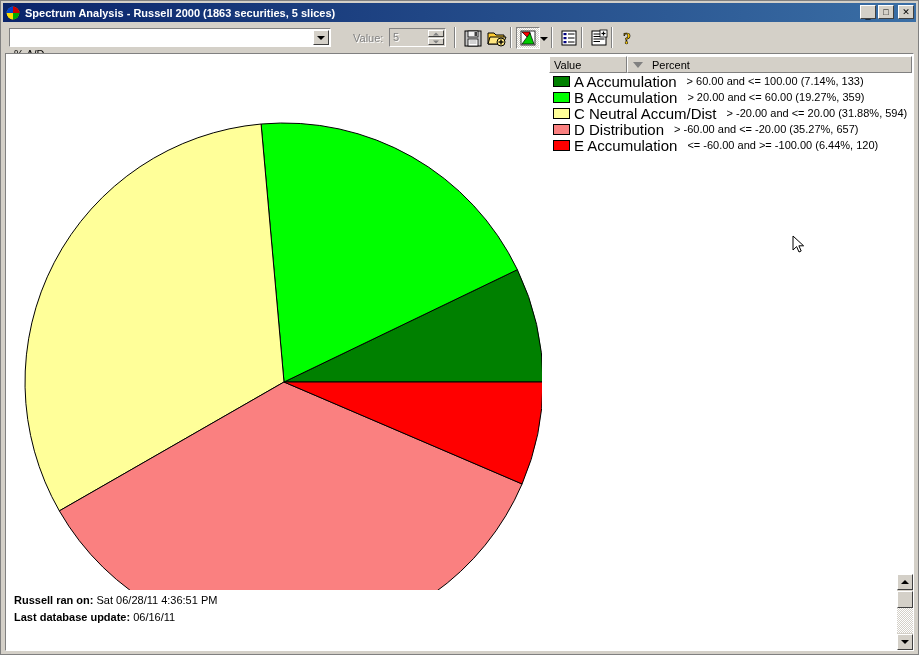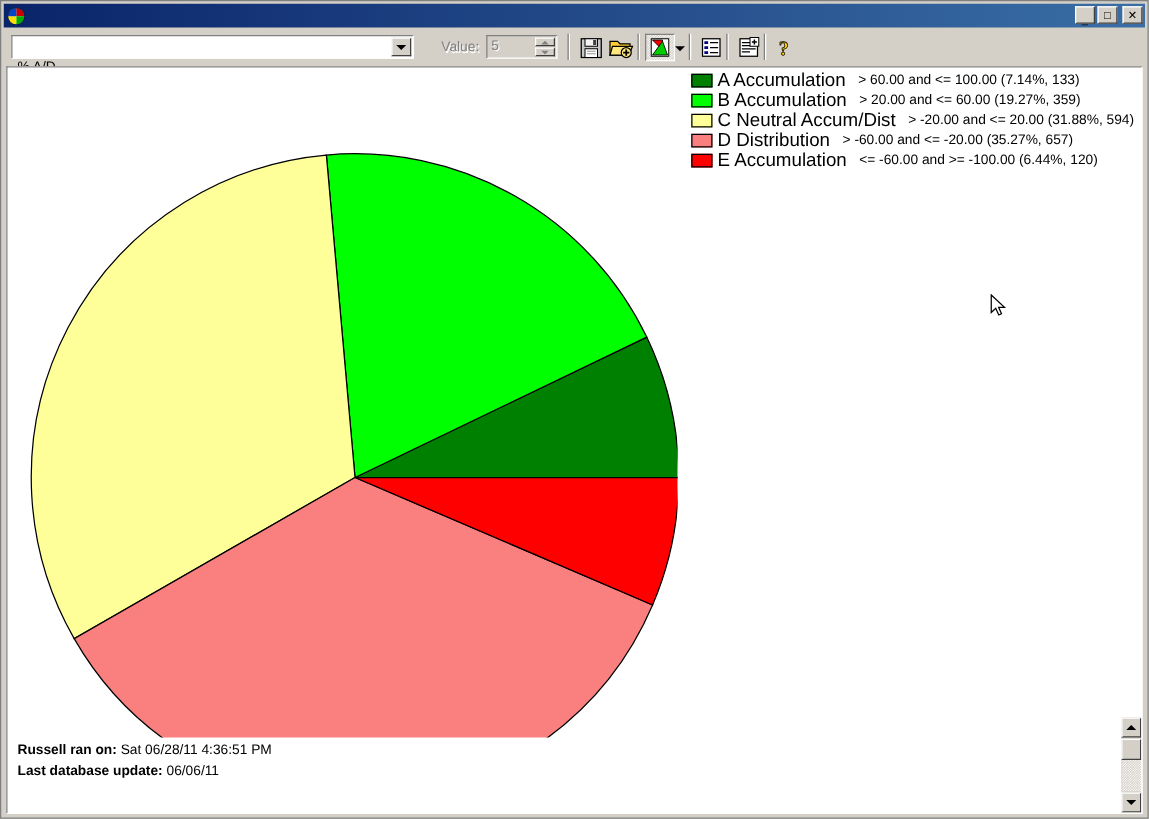--- a/index.html
+++ b/index.html
@@ -378,20 +378,21 @@
     <div id="title-icon">
       <svg width="16" height="16" viewBox="0 0 16 16">
         <rect x="0" y="0" width="16" height="16" fill="#0a246a"></rect>
         <circle cx="8" cy="8" r="6.4" fill="#ffffff" stroke="#000" stroke-width="0.6"></circle>
         <path d="M8 8 L8 1.6 A6.4 6.4 0 0 1 14.4 8 Z" fill="#cc0000"></path>
         <path d="M8 8 L14.4 8 A6.4 6.4 0 0 1 8 14.4 Z" fill="#00aa00"></path>
         <path d="M8 8 L8 14.4 A6.4 6.4 0 0 1 1.6 8 Z" fill="#ffdd00"></path>
         <path d="M8 8 L1.6 8 A6.4 6.4 0 0 1 8 1.6 Z" fill="#0044cc"></path>
       </svg>
     </div>
+    <div id="title-text">Spectrum Analysis - Russell 2000 (1863 securities, 5 slices)</div>
 
     <div class="win-btns">
       <div class="win-btn" id="btn-min">
         <span style="line-height:18px;">_</span>
       </div>
       <div class="win-btn" id="btn-max">
         <span>□</span>
       </div>
       <div class="win-btn" id="btn-close">
         <span>✕</span>
@@ -500,20 +501,29 @@
       <svg id="pie-svg" width="520" height="520" viewBox="0 0 520 520">
           <path d="M 262 312 L 521.00 312.00 A 259 259 0 0 0 495.37 199.67 Z" fill="#008000" stroke="#000000" stroke-width="1"></path>
           <path d="M 262 312 L 495.37 199.67 A 259 259 0 0 0 239.08 54.02 Z" fill="#00ff00" stroke="#000000" stroke-width="1"></path>
           <path d="M 262 312 L 239.08 54.02 A 259 259 0 0 0 37.35 440.89 Z" fill="#ffff99" stroke="#000000" stroke-width="1"></path>
           <path d="M 262 312 L 37.35 440.89 A 259 259 0 0 0 500.08 413.96 Z" fill="#fa8080" stroke="#000000" stroke-width="1"></path>
           <path d="M 262 312 L 500.08 413.96 A 259 259 0 0 0 521.00 312.00 Z" fill="#ff0000" stroke="#000000" stroke-width="1"></path>
         </svg>
     </div>
 
     <div id="legend">
+      <div id="legend-header">
+        <div class="legend-col" id="legend-col-value">
+          <span>Value</span>
+        </div>
+        <div class="legend-col" id="legend-col-percent">
+          <span class="sort-tri"></span>
+          <span>Percent</span>
+        </div>
+      </div>
       <div id="legend-rows">
           <div class="legend-row">
             <span class="legend-swatch" style="background: rgb(0, 128, 0);"></span>
             <span class="legend-label">A Accumulation</span>
             <span class="legend-range">&gt; 60.00 and &lt;= 100.00 (7.14%, 133)</span>
           </div>
           <div class="legend-row">
             <span class="legend-swatch" style="background: rgb(0, 255, 0);"></span>
             <span class="legend-label">B Accumulation</span>
             <span class="legend-range">&gt; 20.00 and &lt;= 60.00 (19.27%, 359)</span>
@@ -536,21 +546,21 @@
         </div>
     </div>
 
     <div id="report-footer">
       <div>
         <span class="footer-key">Russell ran on:</span>
         <span>Sat 06/28/11 4:36:51 PM</span>
       </div>
       <div>
         <span class="footer-key">Last database update:</span>
-        <span>06/06/11</span>
+        <span>06/16/11</span>
       </div>
     </div>
 
     <div id="v-scrollbar">
       <div class="sb-btn" id="sb-up">
         <div class="sb-tri-up"></div>
       </div>
       <div id="sb-thumb"></div>
       <div id="sb-track"></div>
       <div class="sb-btn" id="sb-down">

